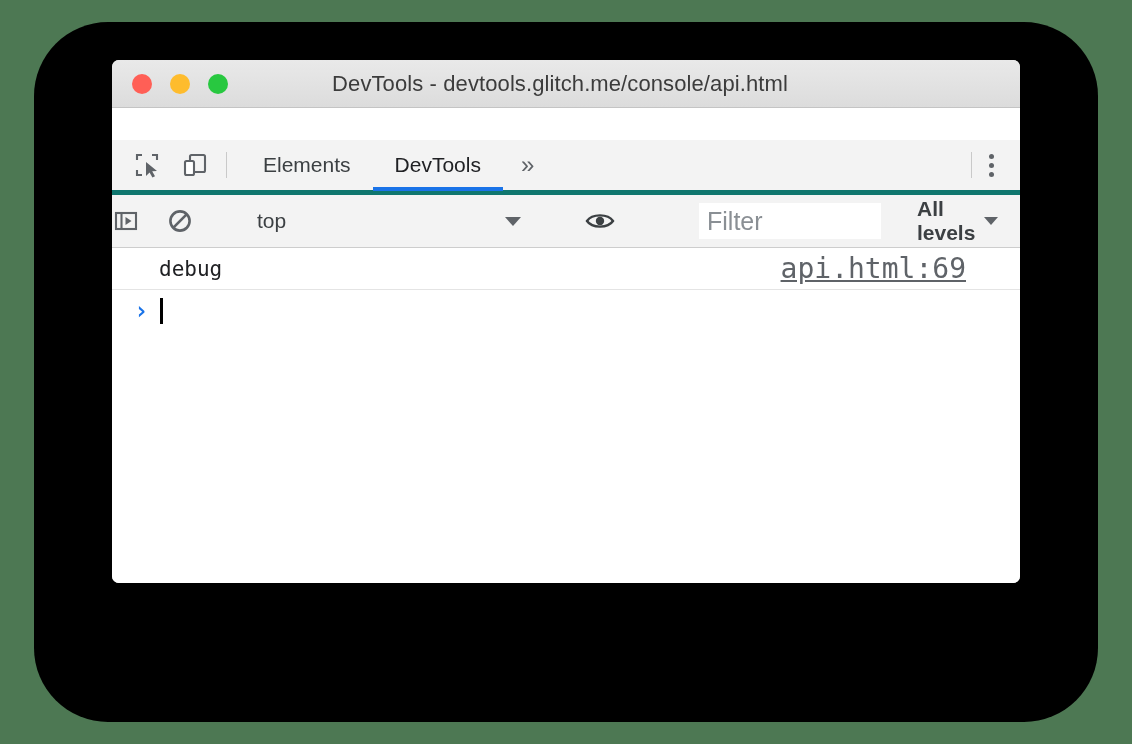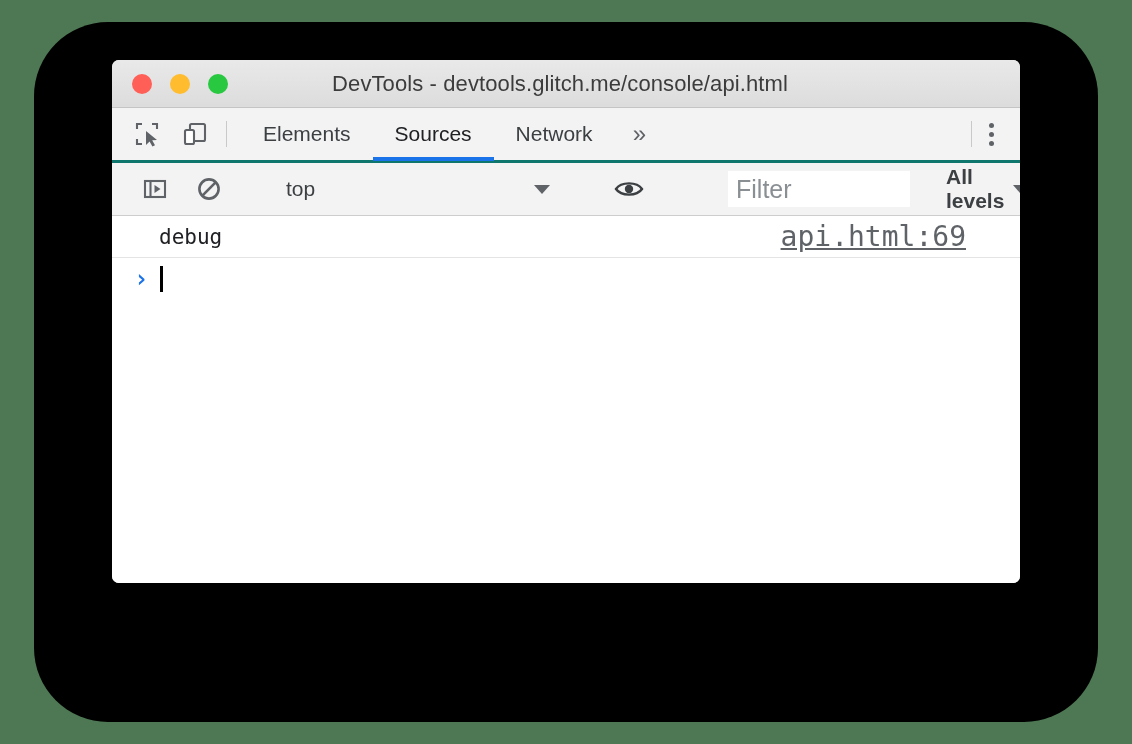--- a/index.html
+++ b/index.html
@@ -76,23 +76,24 @@
     color: #3c3c3c;
     letter-spacing: 0.1px;
     pointer-events: none;
   }
 
   
   .tabbar {
     position: relative;
     height: 55px;
     background: #f3f3f3;
-    border-bottom: 3px solid #0f766e;
+    border-bottom: 5px solid #0f766e;
     display: flex;
     align-items: stretch;
+    margin-top: 32px;
   }
   .tb-icons {
     display: flex;
     align-items: center;
     gap: 14px;
     padding: 0 14px 0 18px;
   }
   .icon-btn {
     width: 34px;
     height: 34px;
@@ -145,21 +146,21 @@
   }
   .kebab i { width: 5px; height: 5px; border-radius: 50%; background: #5f6368; display:block; }
 
   
   .console-toolbar {
     height: 53px;
     background: #f3f3f3;
     border-bottom: 1px solid #cdcdcd;
     display: flex;
     align-items: center;
-    padding: 0 14px 0 30px;
+    padding: 0 14px 0 1px;
     gap: 28px;
   }
   .ctx-select {
     display: flex;
     align-items: center;
     flex: 0 0 280px;
     height: 34px;
     padding: 0 8px;
   }
   .ctx-label {
@@ -283,24 +284,21 @@
 
       </div>
 
       <div class="vsep"></div>
 
       <div class="tabs">
         <div class="tab">
           <span>Elements</span>
         </div>
         <div class="tab active">
-          <span>Sources</span>
-        </div>
-        <div class="tab">
-          <span>Network</span>
+          <span>DevTools</span>
         </div>
         <div class="tab more">
           <span>»</span>
         </div>
       </div>
 
       <div class="tabbar-right">
         <div class="vsep"></div>
         <div class="kebab">
           <i></i>

